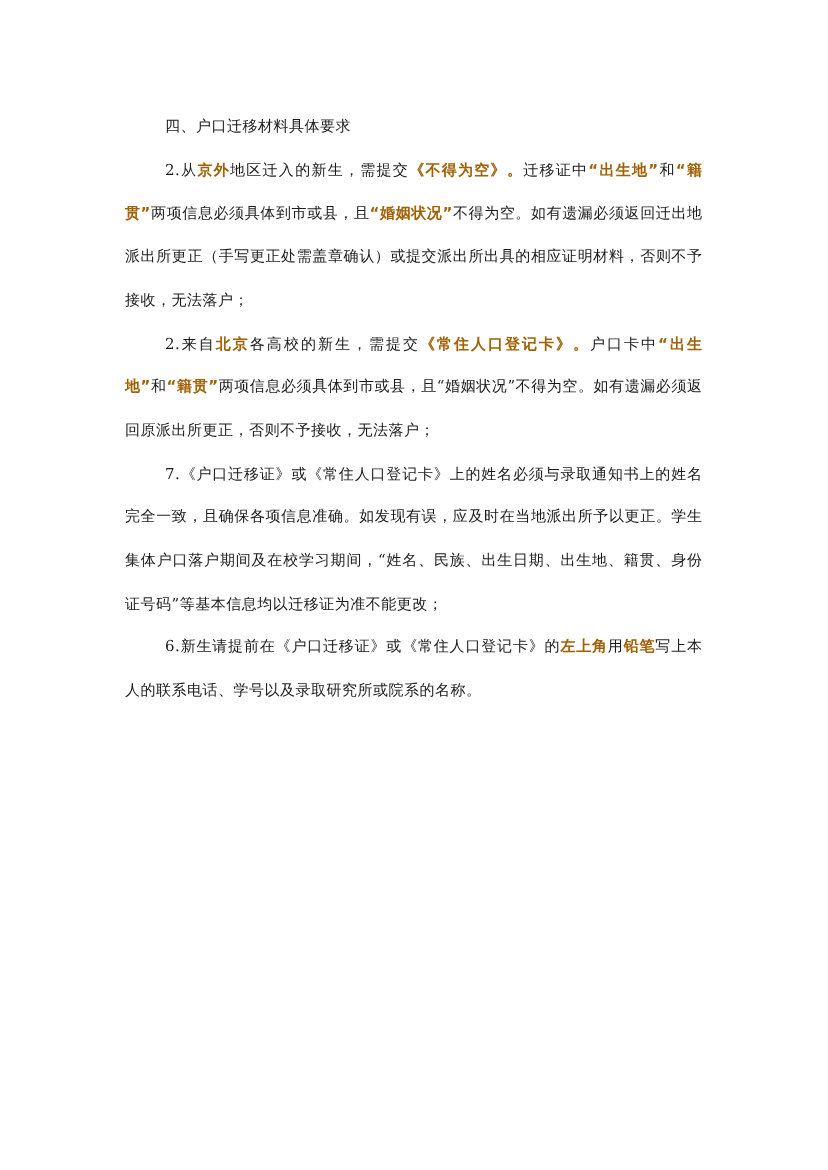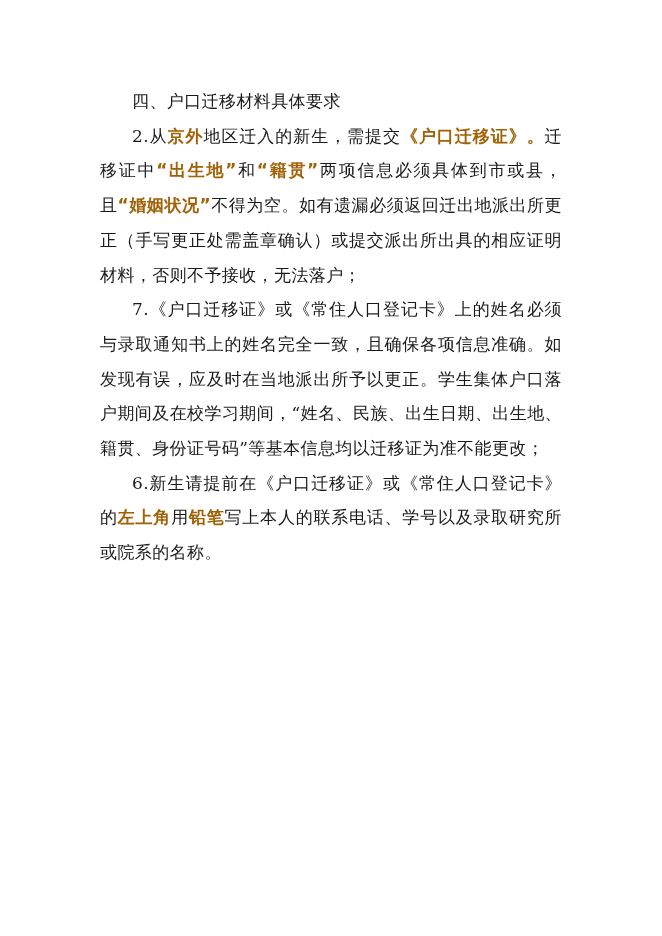--- a/index.html
+++ b/index.html
@@ -16,21 +16,21 @@
       color: #1a1a1a;
     }
     .page {
       position: absolute;
       left: 100px;
       top: 84px;
       width: 462px;
     }
     .para {
       margin: 0;
-      font-size: 17px;
+      font-size: 12px;
       line-height: 34.7px;
       letter-spacing: 0.4px;
       text-align: justify;
       text-justify: inter-character;
       word-break: break-all;
     }
     .indent {
       text-indent: 32px;
     }
     .b {
@@ -39,23 +39,26 @@
       color: #a16207;
     }
   </style>
 </head>
 <body>
 
 <div class="page">
   <p class="para indent">四、户口迁移材料具体要求</p>
 
   <p class="para indent">
-    <span>2.从</span><span class="b">京外</span><span>地区迁入的新生，需提交</span><span class="b">《户口迁移证》。</span><span>迁移证中</span><span class="b">“出生地”</span><span>和</span><span class="b">“籍贯”</span><span>两项信息必须具体到市或县，且</span><span class="b">“婚姻状况”</span><span>不得为空。如有遗漏必须返回迁出地派出所更正（手写更正处需盖章确认）或提交派出所出具的相应证明材料，否则不予接收，无法落户；</span>
+    <span>2.从</span><span class="b">京外</span><span>地区迁入的新生，需提交</span><span class="b">《不得为空》。</span><span>迁移证中</span><span class="b">“出生地”</span><span>和</span><span class="b">“籍贯”</span><span>两项信息必须具体到市或县，且</span><span class="b">“婚姻状况”</span><span>不得为空。如有遗漏必须返回迁出地派出所更正（手写更正处需盖章确认）或提交派出所出具的相应证明材料，否则不予接收，无法落户；</span>
   </p>
 
+  <p class="para indent">
+    <span>2.来自</span><span class="b">北京</span><span>各高校的新生，需提交</span><span class="b">《常住人口登记卡》。</span><span>户口卡中</span><span class="b">“出生地”</span><span>和</span><span class="b">“籍贯”</span><span>两项信息必须具体到市或县，且“婚姻状况”不得为空。如有遗漏必须返回原派出所更正，否则不予接收，无法落户；</span>
+  </p>
 
   <p class="para indent">
     <span>7.《户口迁移证》或《常住人口登记卡》上的姓名必须与录取通知书上的姓名完全一致，且确保各项信息准确。如发现有误，应及时在当地派出所予以更正。学生集体户口落户期间及在校学习期间，“姓名、民族、出生日期、出生地、籍贯、身份证号码”等基本信息均以迁移证为准不能更改；</span>
   </p>
 
   <p class="para indent">
     <span>6.新生请提前在《户口迁移证》或《常住人口登记卡》的</span><span class="b">左上角</span><span>用</span><span class="b">铅笔</span><span>写上本人的联系电话、学号以及录取研究所或院系的名称。</span>
   </p>
 
 

